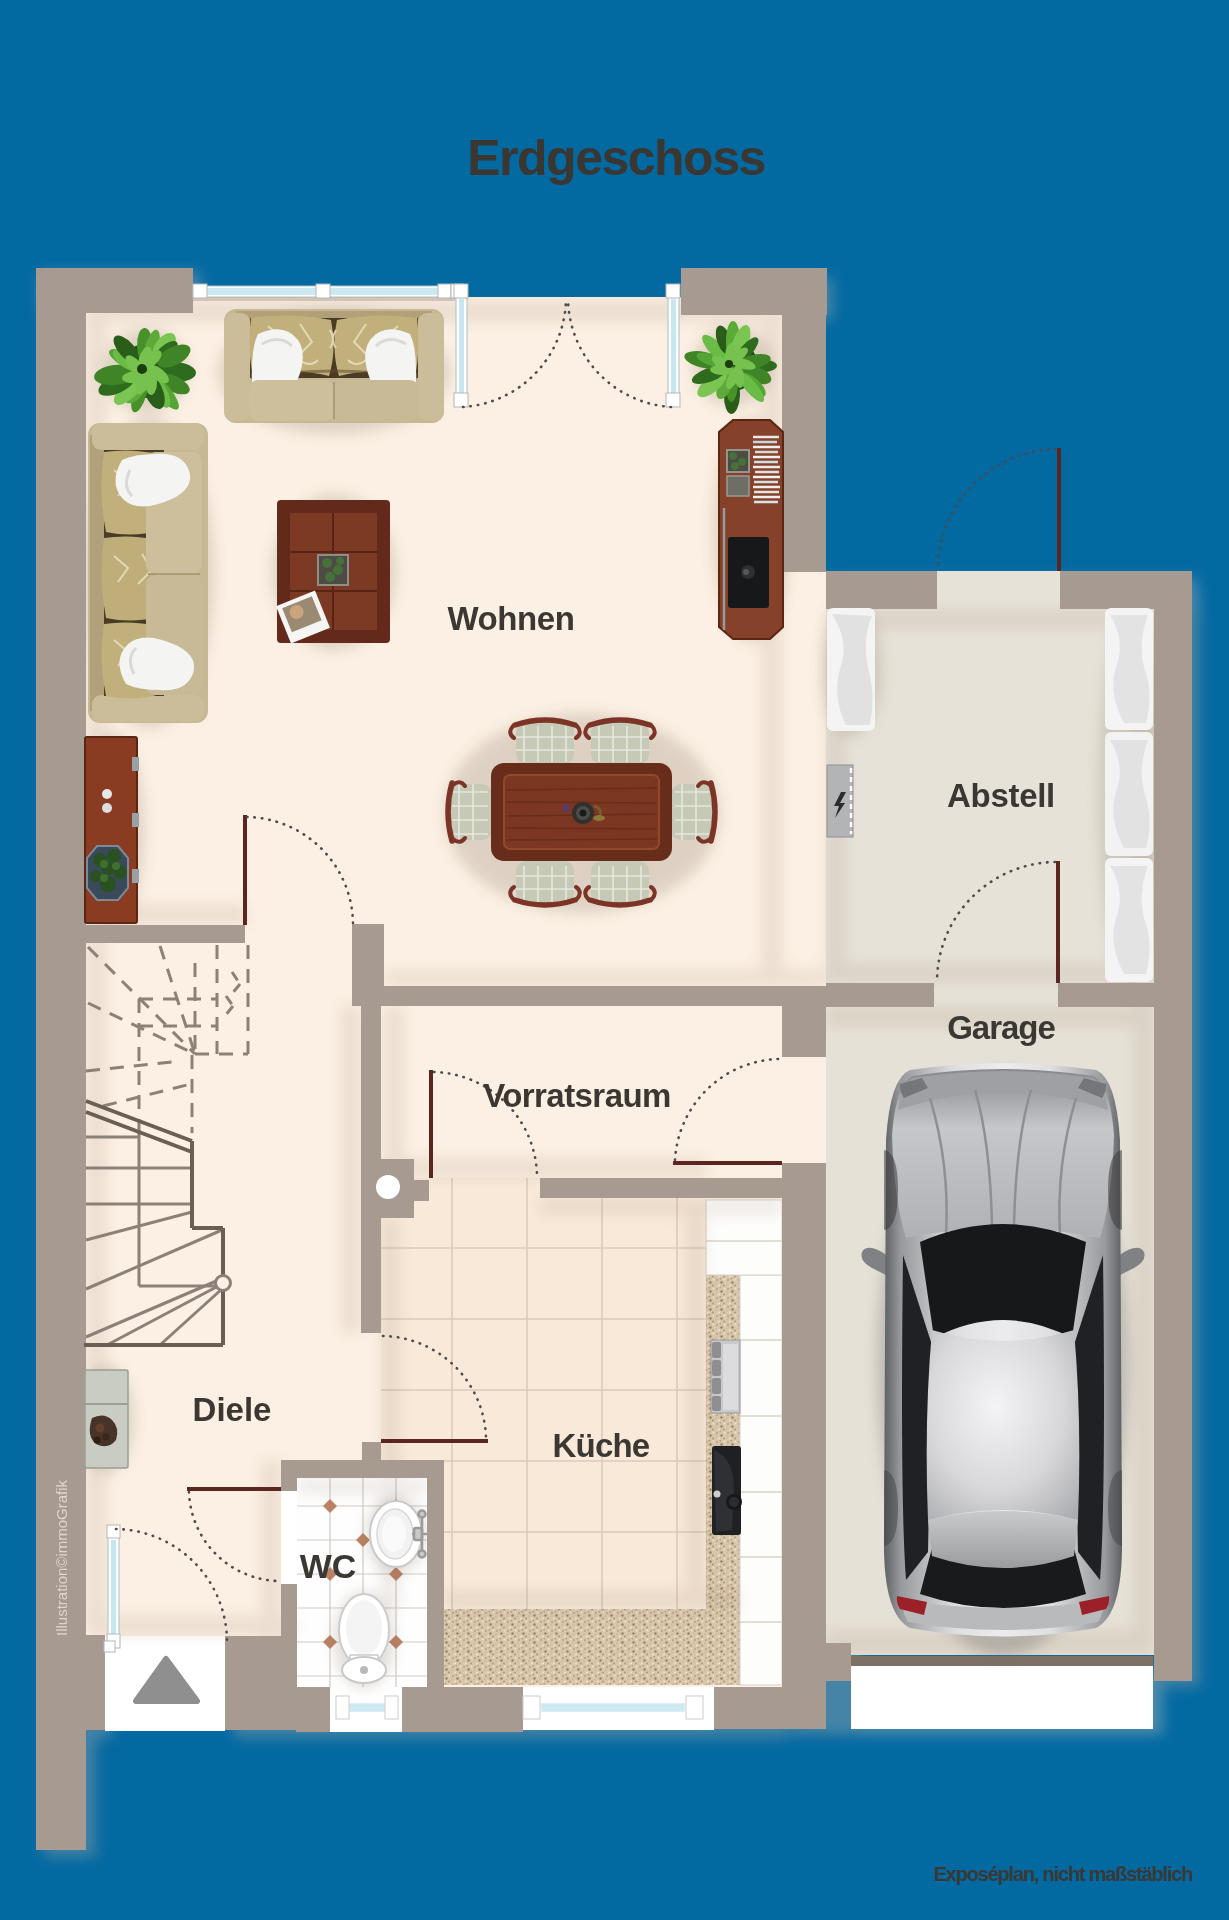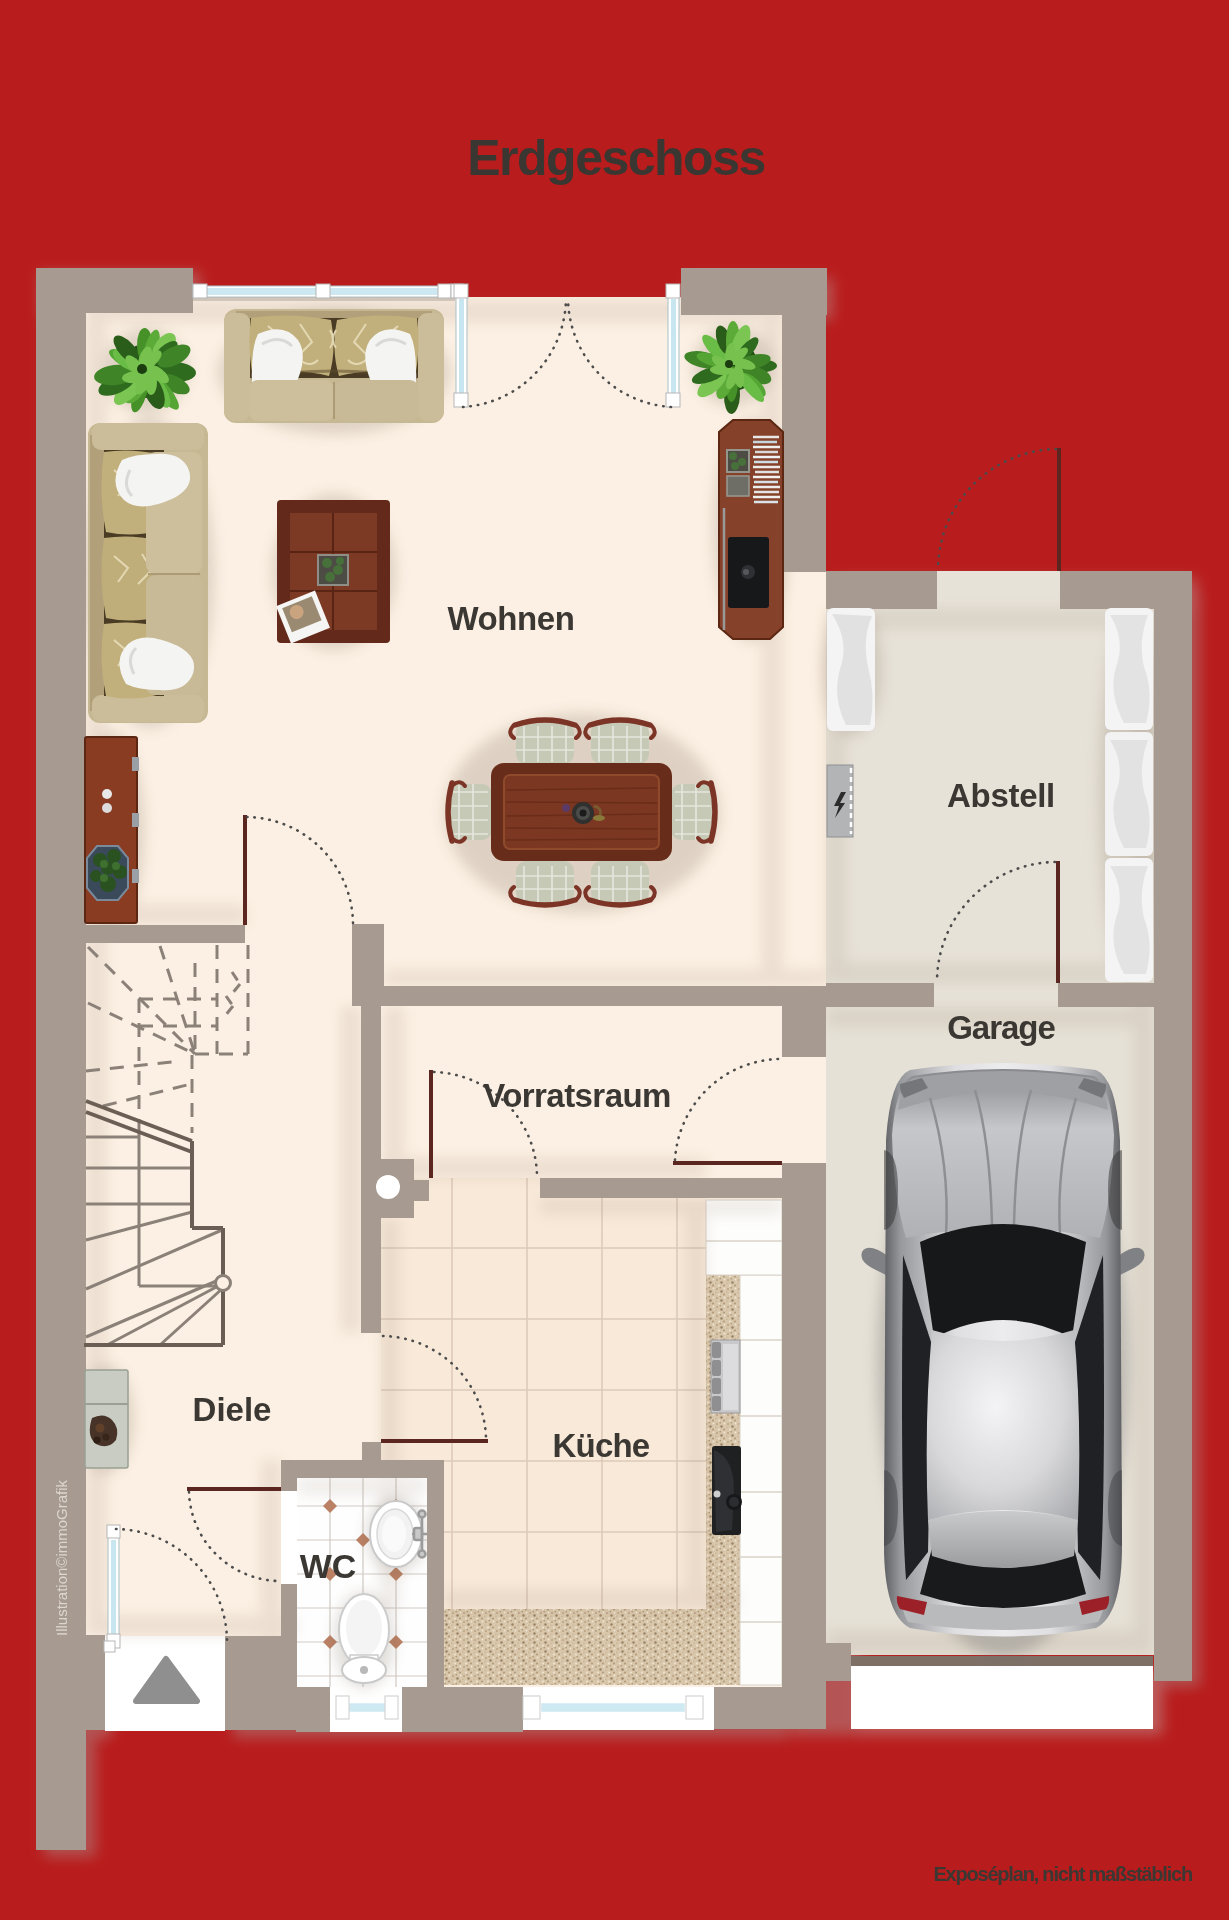--- a/index.html
+++ b/index.html
@@ -1,16 +1,16 @@
 <!DOCTYPE html>
 <html><head>
 <meta charset="utf-8">
 <style>
 html,body{margin:0;padding:0;background:#ffffff;}
-#page{position:relative;width:1229px;height:1920px;background:#b91c1c;overflow:hidden;
+#page{position:relative;width:1229px;height:1920px;background:#0369a1;overflow:hidden;
 font-family:"Liberation Sans", sans-serif;}
 svg{display:block}
 .ttl{font-family:"Liberation Sans", sans-serif;fill:#3a3631;font-weight:bold;}
 .lbl{font-family:"Liberation Sans", sans-serif;fill:#3b3733;font-weight:600;}
 .cred{font-family:"Liberation Sans", sans-serif;fill:#ddd6cf;}
 </style>
 </head>
 <body>
 <div id="page">
 <svg width="1229" height="1920" viewBox="0 0 1229 1920">

